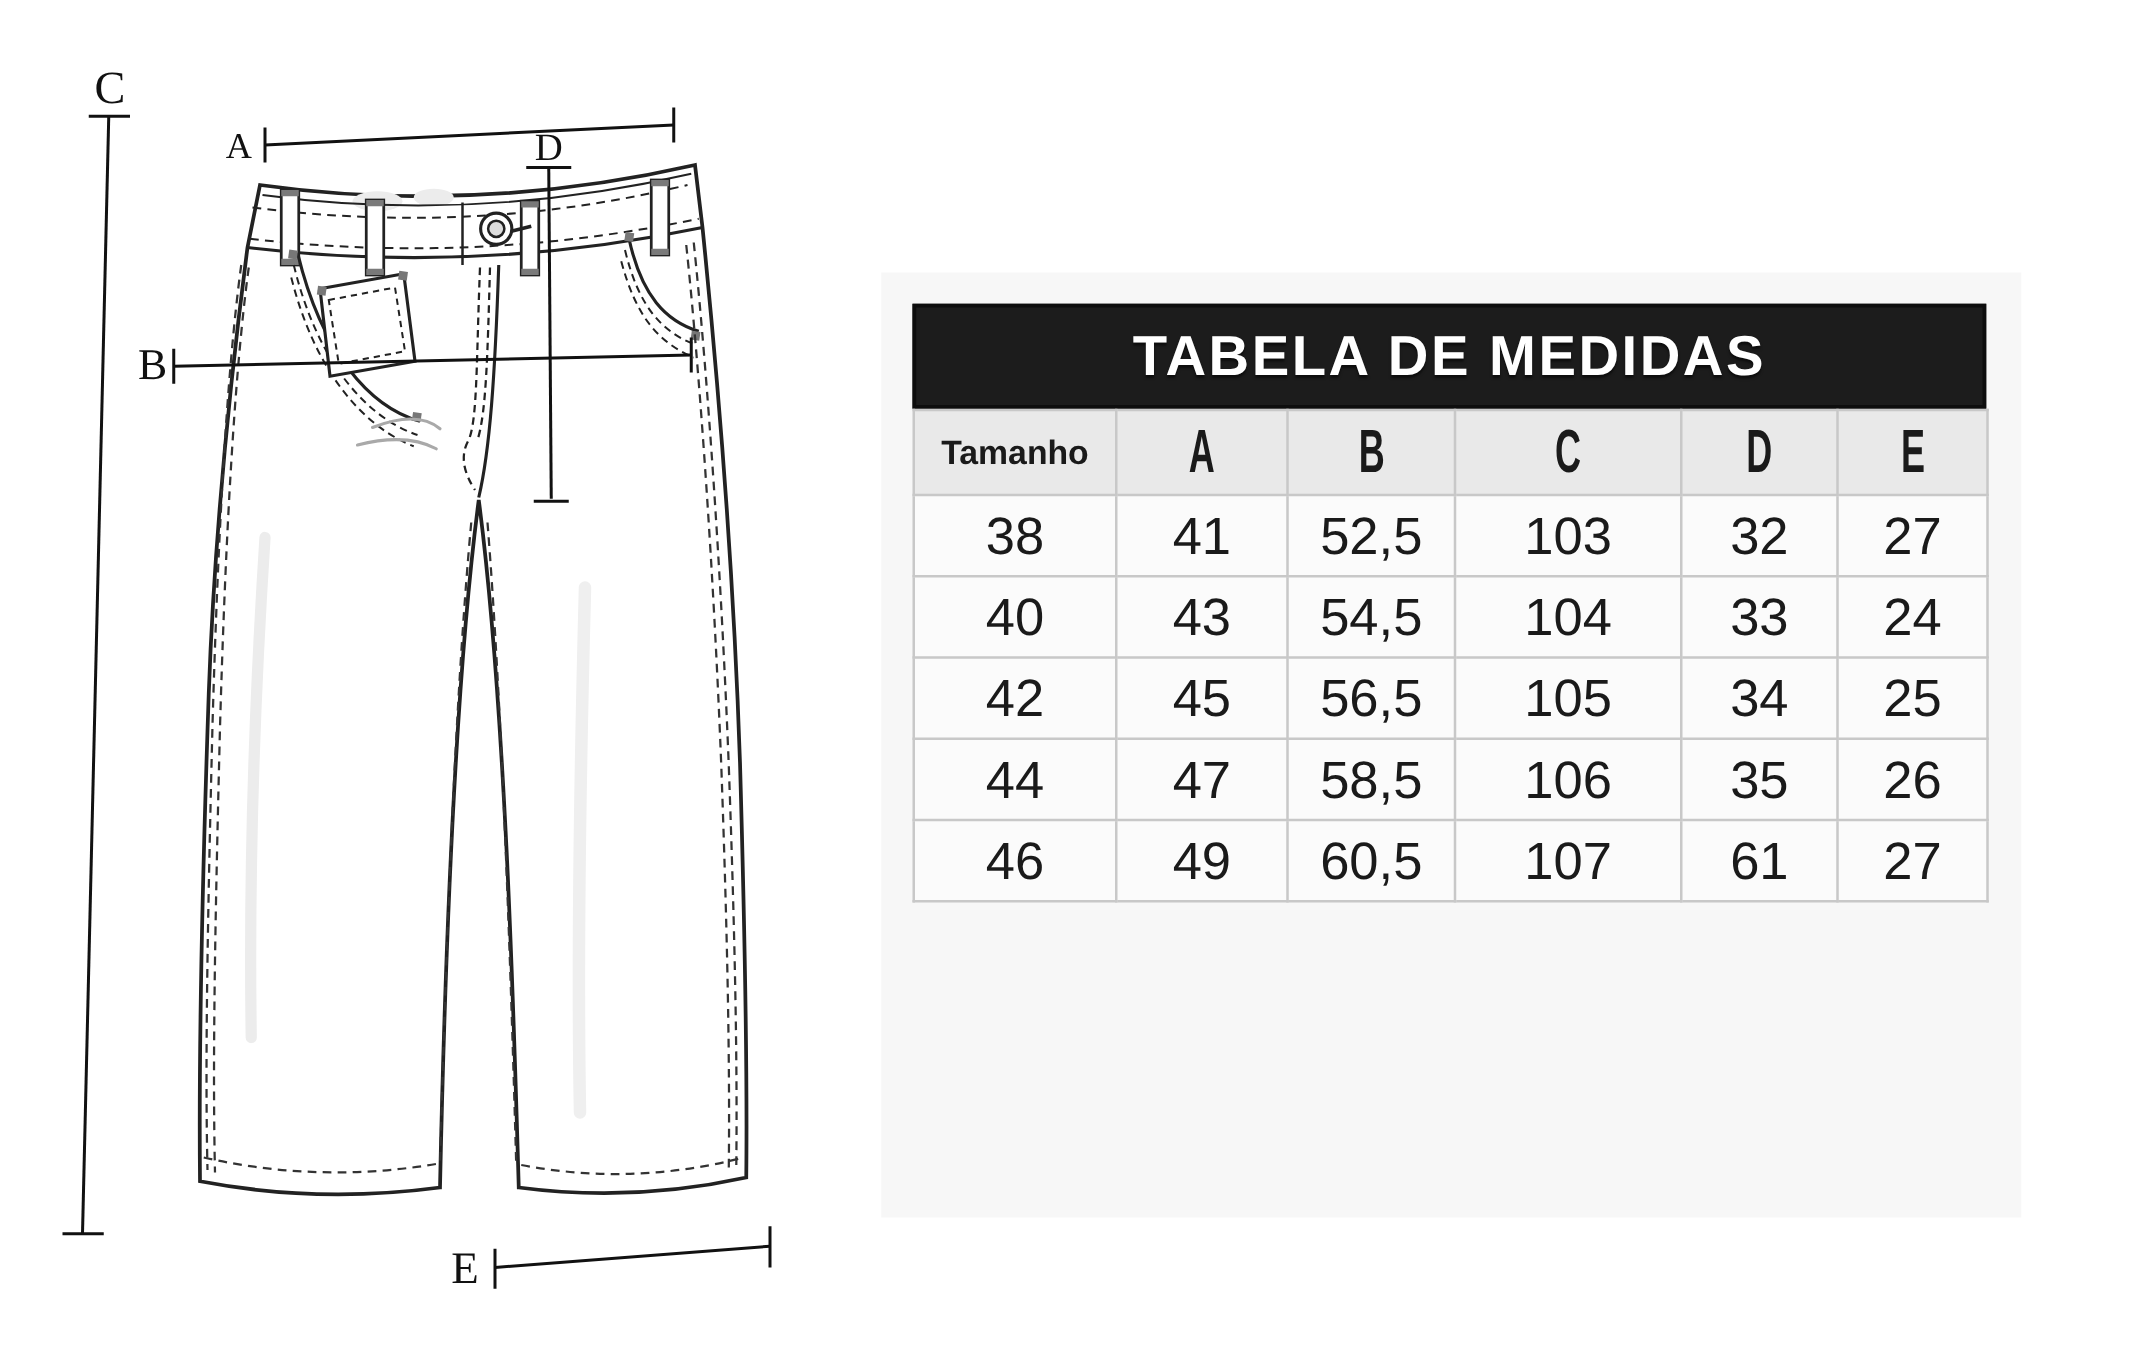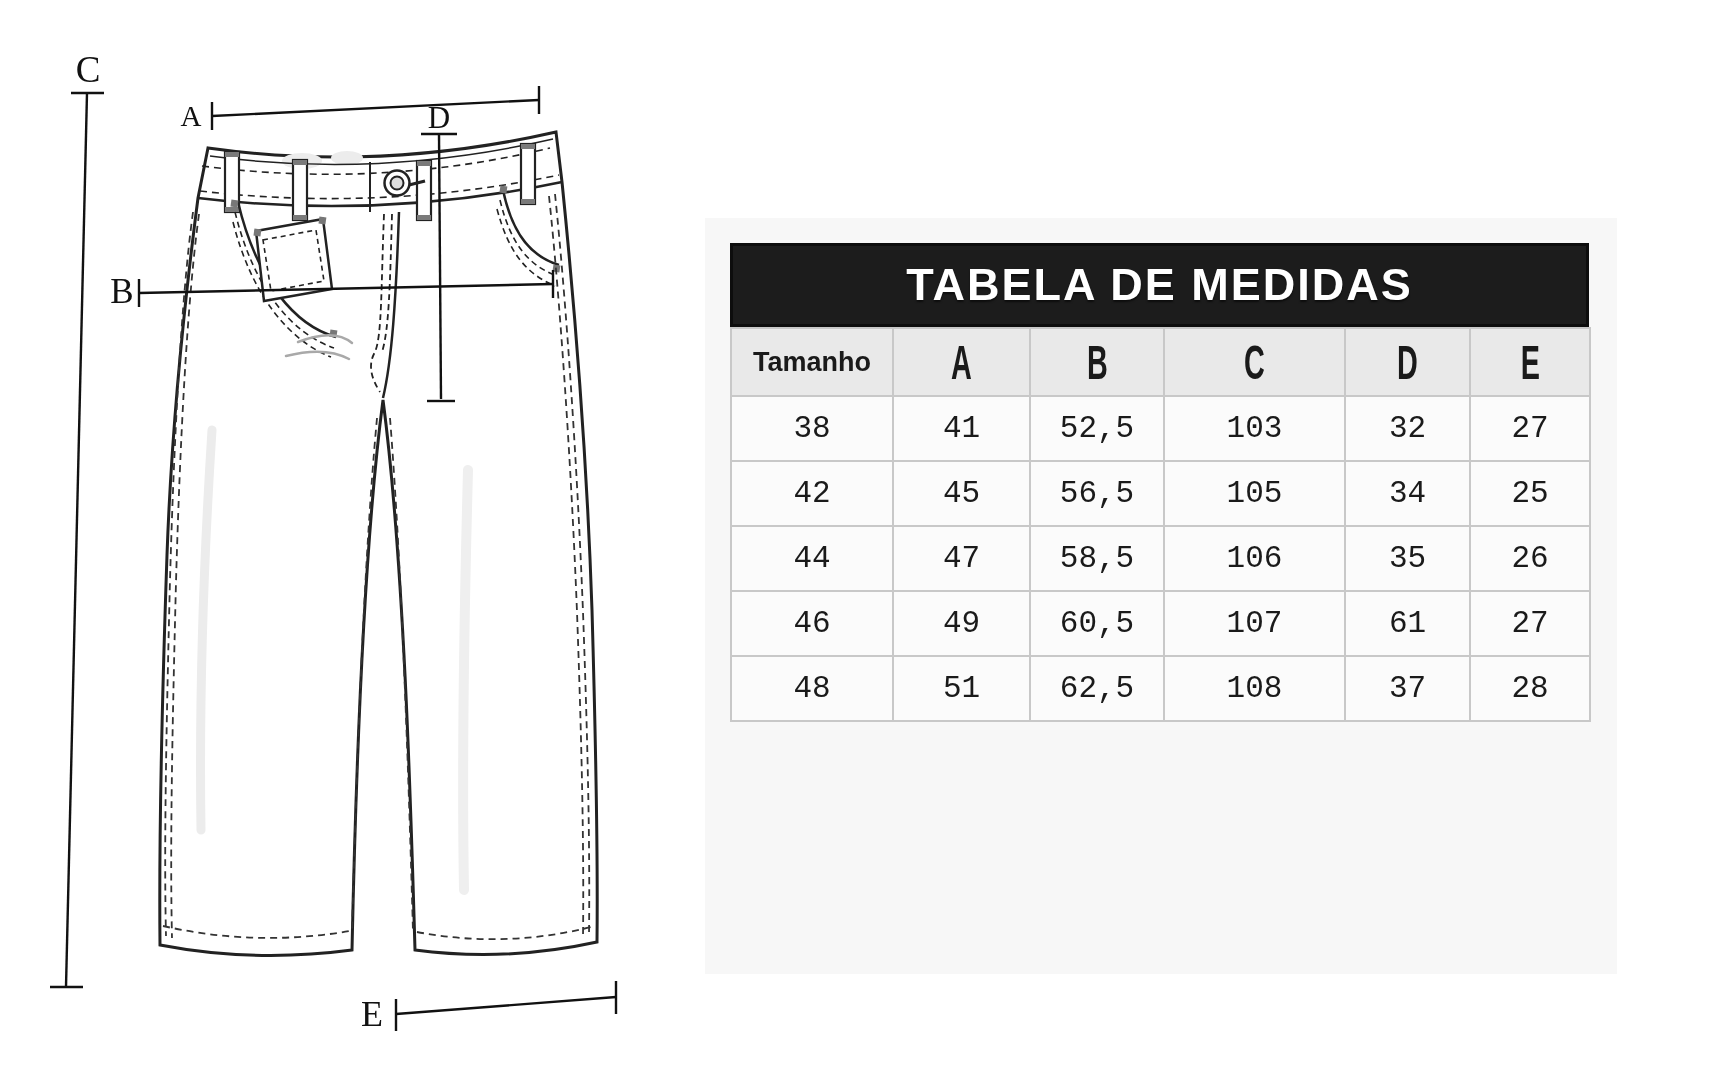--- a/index.html
+++ b/index.html
@@ -15,21 +15,21 @@
   .panel{position:absolute;left:705px;top:218px;width:912px;height:756px;background:var(--panel-bg);}
   .title-bar{position:absolute;left:25px;top:25px;width:859px;height:84px;background:var(--title-bar-bg);
              border:3px solid #0d0d0d;box-sizing:border-box;display:flex;align-items:center;justify-content:center;}
   .title-bar span{color:var(--title-text);font-size:45px;font-weight:800;letter-spacing:2px;
                   font-family:"Liberation Sans",sans-serif;text-shadow:0 2px 2px rgba(0,0,0,.55);text-align:right;}
   table.sizes{position:absolute;left:25px;top:109px;width:859px;border-collapse:collapse;table-layout:fixed;}
   table.sizes th,table.sizes td{border:2px solid var(--grid-line);text-align:center;vertical-align:middle;
                   font-family:"Liberation Sans",sans-serif;color:var(--text);}
   table.sizes th{height:64px;background:var(--header-row-bg);font-size:27px;font-weight:700;}
   table.sizes th .colletter{display:inline-block;transform:scale(.72,1.22);font-size:40px;font-weight:900;}
-  table.sizes td{height:61px;background:var(--cell-bg);font-size:31px;font-weight:400;font-family:Liberation Mono, monospace;}
+  table.sizes td{height:61px;background:var(--cell-bg);font-size:42px;font-weight:400;}
   .notes{position:absolute;left:0;top:612px;width:100%;text-align:center;font-size:27px;line-height:52px;color:#1f1f1f;}
   .notes p{margin:0;}
 </style>
 </head>
 <body>
 
 <div id="stage">
 
   <svg id="sketch" viewBox="0 0 660 1086" xmlns="http://www.w3.org/2000/svg">
 
@@ -179,20 +179,28 @@
       <tbody>
         <tr>
           <td>38</td>
           <td>41</td>
           <td>52,5</td>
           <td>103</td>
           <td>32</td>
           <td>27</td>
         </tr>
         <tr>
+          <td>40</td>
+          <td>43</td>
+          <td>54,5</td>
+          <td>104</td>
+          <td>33</td>
+          <td>24</td>
+        </tr>
+        <tr>
           <td>42</td>
           <td>45</td>
           <td>56,5</td>
           <td>105</td>
           <td>34</td>
           <td>25</td>
         </tr>
         <tr>
           <td>44</td>
           <td>47</td>
@@ -202,25 +210,17 @@
           <td>26</td>
         </tr>
         <tr>
           <td>46</td>
           <td>49</td>
           <td>60,5</td>
           <td>107</td>
           <td>61</td>
           <td>27</td>
         </tr>
-        <tr>
-          <td>48</td>
-          <td>51</td>
-          <td>62,5</td>
-          <td>108</td>
-          <td>37</td>
-          <td>28</td>
-        </tr>
       </tbody>
     </table>
 
   </div>
 </div>
 
 </body></html>

